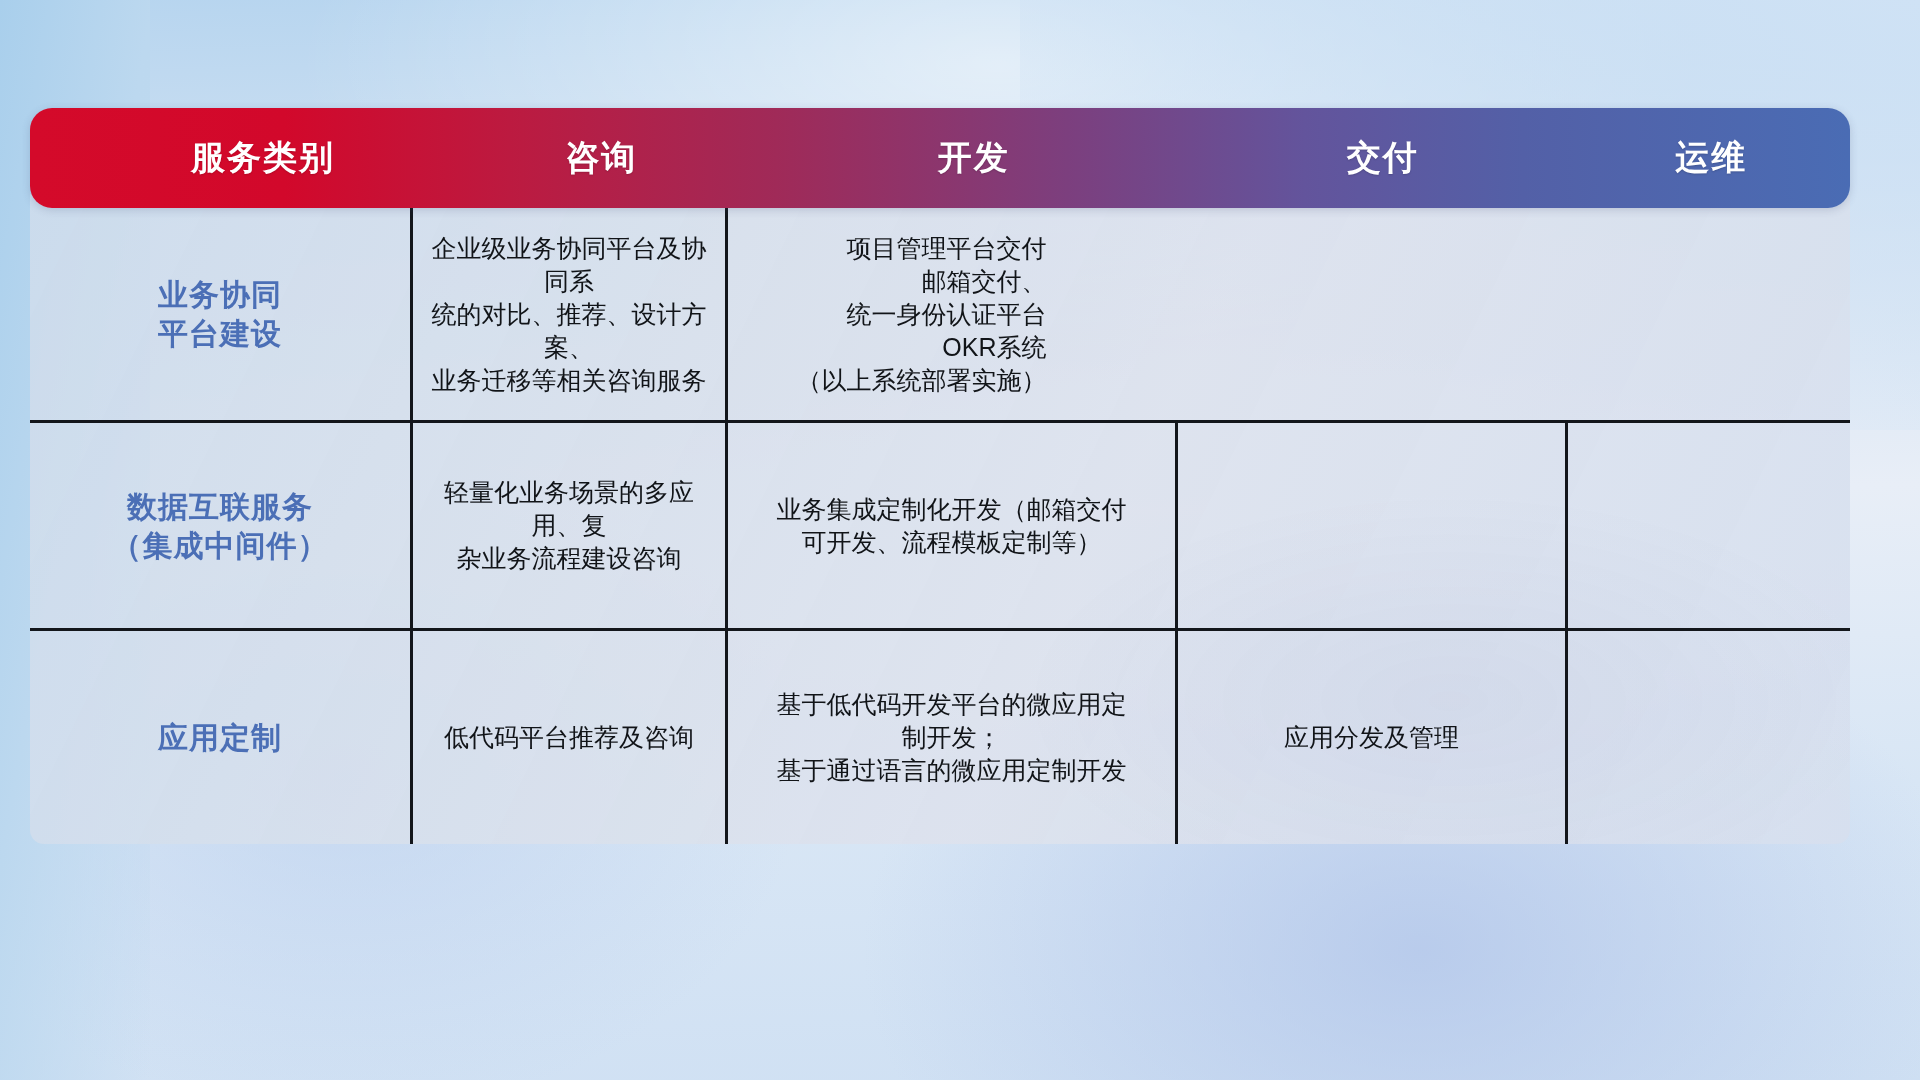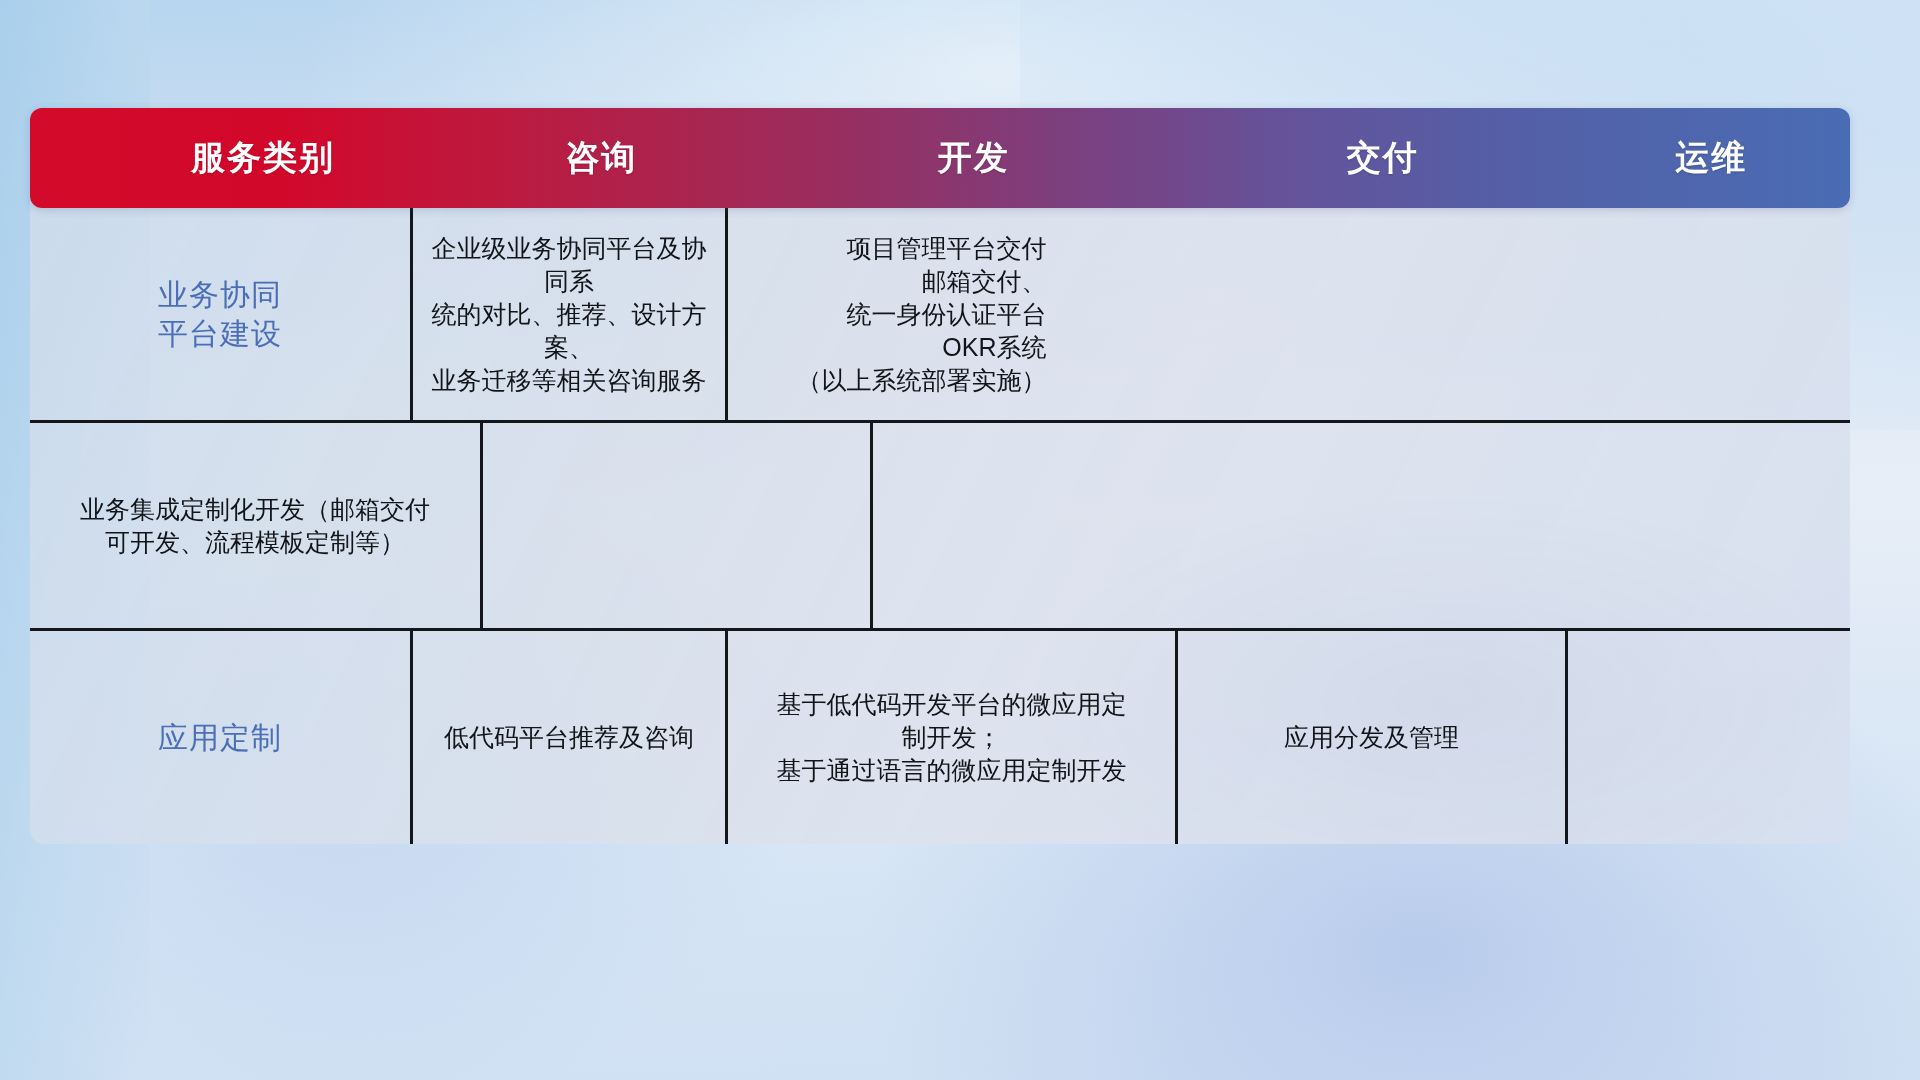--- a/index.html
+++ b/index.html
@@ -28,21 +28,21 @@
   }
 
   
   #table-wrap{
     position:absolute;left:30px;top:108px;width:1820px;
   }
 
   
   .hdr{
     display:flex;height:100px;
-    border-radius:12px;
+    border-radius:22px;
     background:linear-gradient(90deg,
        #d40a2a 0%, #d2082b 14%, #bb1b41 27%,
        #a02a58 41%, #7c3f7e 57%, #63549c 70%,
        #5360a7 82%, #4a6cb4 100%);
     box-shadow:0 2px 9px rgba(60,70,110,0.20);
     overflow:hidden;
     position:relative;z-index:3;padding-left:48px;
   }
   .hdr-cell{
     display:flex;align-items:center;justify-content:center;
@@ -71,21 +71,21 @@
     box-sizing:border-box;
     display:flex;align-items:center;justify-content:center;
     text-align:center;
     padding:22px 14px;
     font-size:25px;line-height:1.32;color:#111418;
     white-space:pre-line;
   }
   .cell + .cell{border-left:3px solid #13161b;}
   .cell.no-left{border-left:none;}
   .cat{
-    color:#4b6fb6;font-weight:normal;font-size:30px;line-height:1.3;
+    color:#4b6fb6;font-weight:bold;font-size:30px;line-height:1.3;
     letter-spacing:1px;
   }
 
   
   .c0{width:380px;}
   .c1{width:315px;text-align:center;}
   .c2{width:450px;}
   .c3{width:390px;text-align:right;}
   .c4{width:285px;}
 
@@ -121,20 +121,24 @@
 统的对比、推荐、设计方案、
 业务迁移等相关咨询服务</div>
         <div class="cell c3">项目管理平台交付
 邮箱交付、
 统一身份认证平台
 OKR系统
 （以上系统部署实施）</div>
       </div>
 
       <div class="row r1">
+        <div class="cell c0 cat no-left">数据互联服务
+（集成中间件）</div>
+        <div class="cell c1">轻量化业务场景的多应用、复
+杂业务流程建设咨询</div>
         <div class="cell c2">业务集成定制化开发（邮箱交付
 可开发、流程模板定制等）</div>
         <div class="cell c3"></div>
         <div class="cell c4"></div>
       </div>
 
       <div class="row r2">
         <div class="cell c0 cat no-left">应用定制</div>
         <div class="cell c1">低代码平台推荐及咨询</div>
         <div class="cell c2">基于低代码开发平台的微应用定

